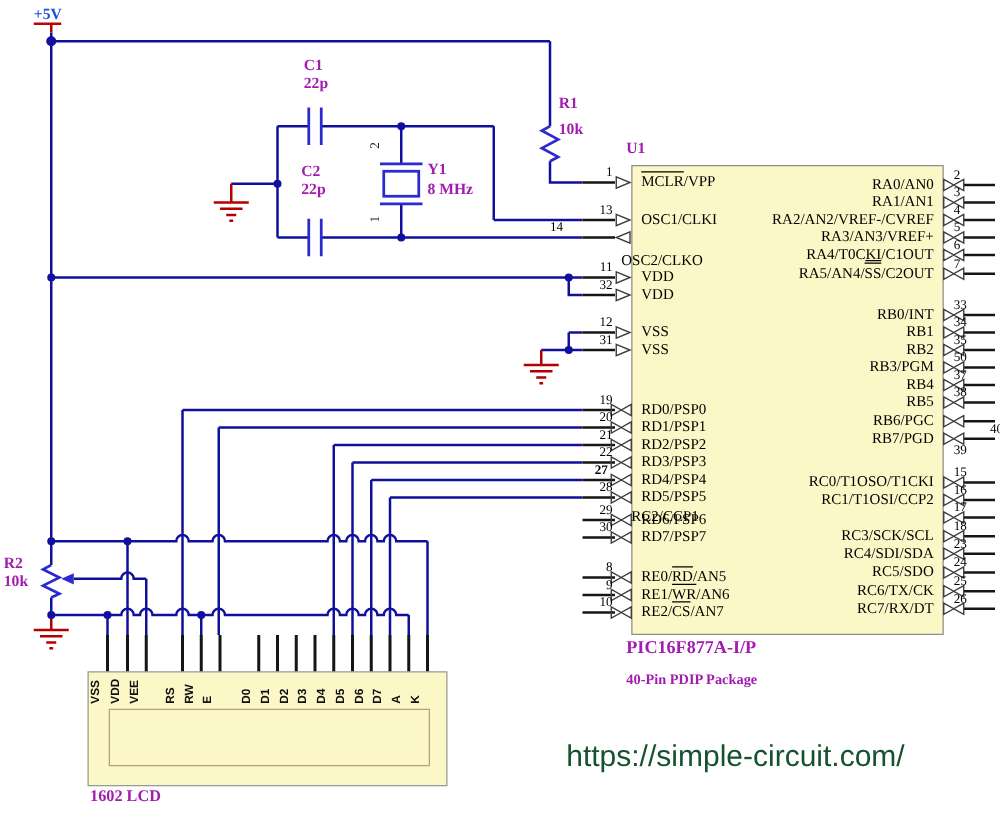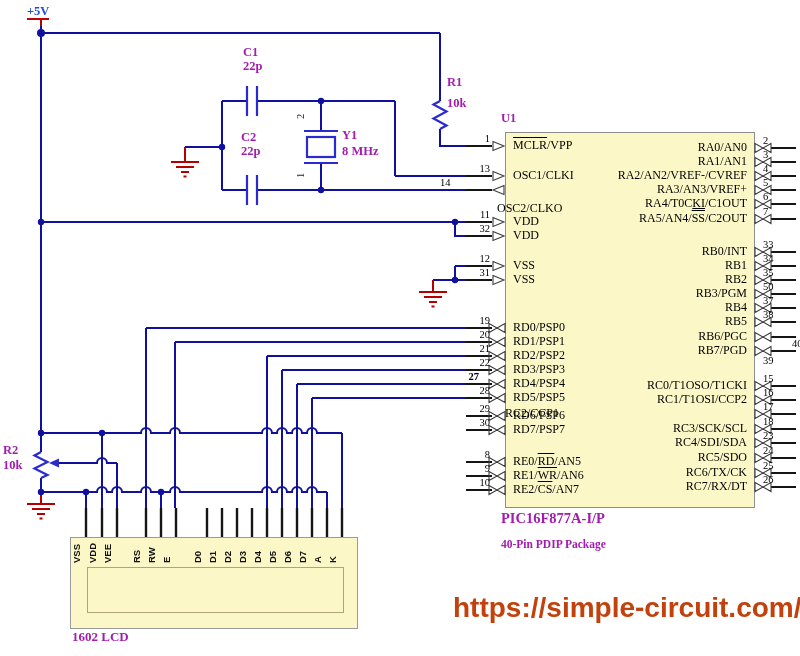--- a/index.html
+++ b/index.html
@@ -16,22 +16,22 @@
   .bar[data-bar="over"]{text-decoration:overline;}
   .bar[data-bar="under"]{text-decoration:underline;}
   .lcd-pin{position:absolute;z-index:6;font-family:"Liberation Sans",sans-serif;font-weight:bold;font-size:9.5px;
            line-height:10px;color:#101010;transform-origin:0 100%;transform:rotate(-90deg);white-space:nowrap;}
   .lbl{position:absolute;z-index:6;font-family:"Liberation Serif",serif;font-weight:bold;font-size:12.5px;
        color:#a21caf;white-space:nowrap;line-height:14px;}
   .lbl.red{color:#1d4ed8;}
   .supply{border-bottom:2.2px solid #c40000;}
   .rot{position:absolute;z-index:6;font:10.5px "Liberation Serif",serif;color:#222;
        transform-origin:0 100%;transform:rotate(-90deg);line-height:11px;}
-  .url{position:absolute;z-index:6;font-family:"Liberation Sans",sans-serif;font-weight:bold;
-       font-size:28px;color:#c2410c;white-space:nowrap;}
+  .url{position:absolute;z-index:6;font-family:"Liberation Sans",sans-serif;font-weight:normal;
+       font-size:24px;color:#14532d;white-space:nowrap;}
   .part{font-size:14.5px;}
   .pkg{font-size:11.5px;}
   .lcdtitle{font-size:13px;}
 </style>
 </head>
 <body>
 
 <div id="stage">
 
   <div class="box" id="chip-body"></div>
@@ -214,21 +214,21 @@
     <div class="pin-num" style="left:440px;top:267px;width:50px;text-align:right;">31</div>
     <div class="pin-label" style="left:513px;top:273px;"><span>VSS</span><span class="bar" data-bar="none"></span><span></span></div>
     <div class="pin-num" style="left:440px;top:315px;width:50px;text-align:right;">19</div>
     <div class="pin-label" style="left:513px;top:321px;"><span>RD0/PSP0</span><span class="bar" data-bar="none"></span><span></span></div>
     <div class="pin-num" style="left:440px;top:329px;width:50px;text-align:right;">20</div>
     <div class="pin-label" style="left:513px;top:335px;"><span>RD1/PSP1</span><span class="bar" data-bar="none"></span><span></span></div>
     <div class="pin-num" style="left:440px;top:343px;width:50px;text-align:right;">21</div>
     <div class="pin-label" style="left:513px;top:349px;"><span>RD2/PSP2</span><span class="bar" data-bar="none"></span><span></span></div>
     <div class="pin-num" style="left:440px;top:357px;width:50px;text-align:right;">22</div>
     <div class="pin-label" style="left:513px;top:363px;"><span>RD3/PSP3</span><span class="bar" data-bar="none"></span><span></span></div>
-    <div class="pin-num" style="left:429px;top:371px;width:50px;text-align:right;font-weight:bold;">27</div>
+    <div class="pin-num" style="left:456px;top:371px;width:50px;text-align:center;font-weight:bold;">27</div>
     <div class="pin-label" style="left:513px;top:377px;"><span>RD4/PSP4</span><span class="bar" data-bar="none"></span><span></span></div>
     <div class="pin-num" style="left:440px;top:385px;width:50px;text-align:right;">28</div>
     <div class="pin-label" style="left:513px;top:391px;"><span>RD5/PSP5</span><span class="bar" data-bar="none"></span><span></span></div>
     <div class="pin-num" style="left:440px;top:403px;width:50px;text-align:right;">29</div>
     <div class="pin-label" style="left:513px;top:409px;"><span>RD6/PSP6</span><span class="bar" data-bar="none"></span><span></span></div>
     <div class="pin-num" style="left:440px;top:417px;width:50px;text-align:right;">30</div>
     <div class="pin-label" style="left:513px;top:423px;"><span>RD7/PSP7</span><span class="bar" data-bar="none"></span><span></span></div>
     <div class="pin-num" style="left:440px;top:449px;width:50px;text-align:right;">8</div>
     <div class="pin-label" style="left:513px;top:455px;"><span>RE0/</span><span class="bar" data-bar="over">RD</span><span>/AN5</span></div>
     <div class="pin-num" style="left:440px;top:463px;width:50px;text-align:right;">9</div>

